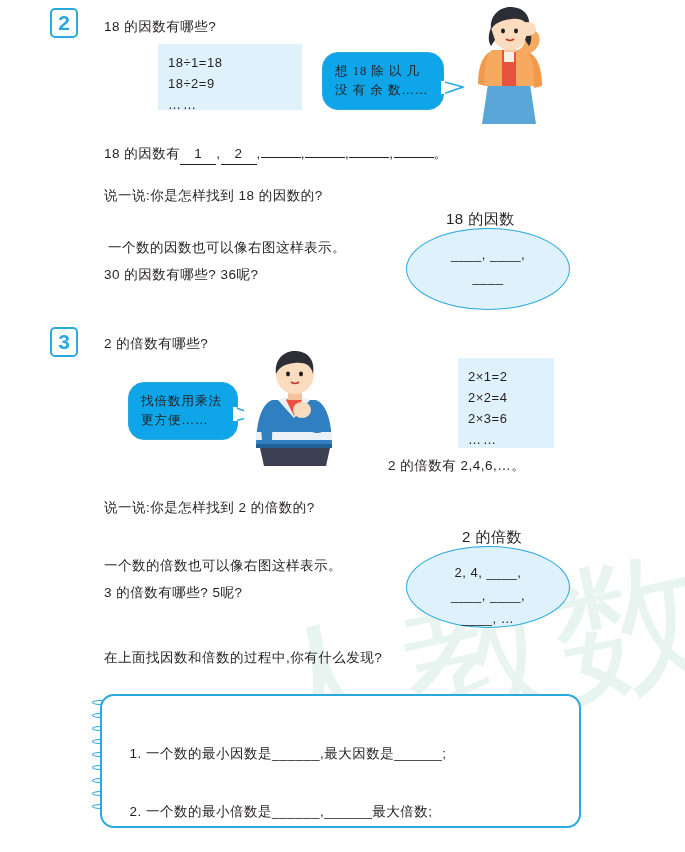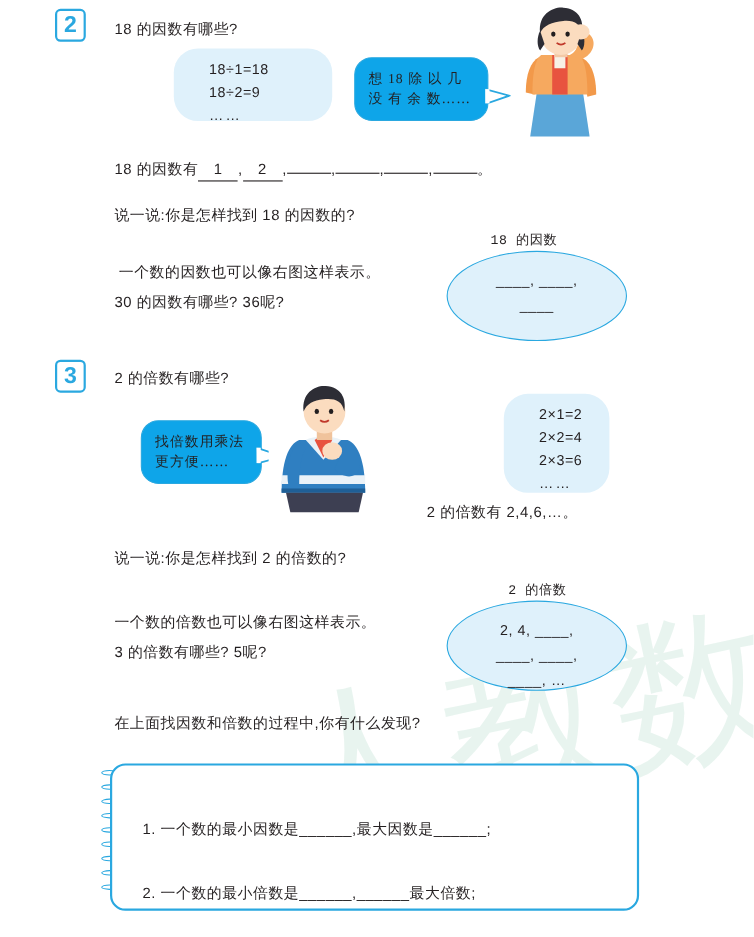--- a/index.html
+++ b/index.html
@@ -70,25 +70,25 @@
     display: inline-block;
     border-bottom: 1px solid #231f20;
     text-align: center;
     vertical-align: baseline;
   }
 
   
   .formula-box {
     position: absolute;
     background: #dff1fb;
-    border-radius: 22px;
+    border-radius: 0;
     font-size: 13px;
     line-height: 21px;
     color: #231f20;
-    padding: 8px 32px;
+    padding: 8px 10px;
     letter-spacing: 0.5px;
   }
 
   
   .bubble {
     position: absolute;
     background: #0ea5e9;
     border: 1.6px solid #2aa8e0;
     border-radius: 16px;
     padding: 9px 12px;
@@ -109,23 +109,22 @@
     text-align: center;
     font-size: 13px;
     line-height: 23px;
     color: #231f20;
     padding-top: 14px;
     letter-spacing: 0.5px;
   }
 
   .caption {
     position: absolute;
-    font-size: 12px;
-    letter-spacing: 0.5px;
-    font-family: Liberation Mono, monospace;
+    font-size: 15px;
+    letter-spacing: 0.5px;
   }
 
   
   .summary {
     position: absolute;
     left: 100px;
     top: 694px;
     width: 481px;
     height: 134px;
     border: 2px solid #2aa8e0;

